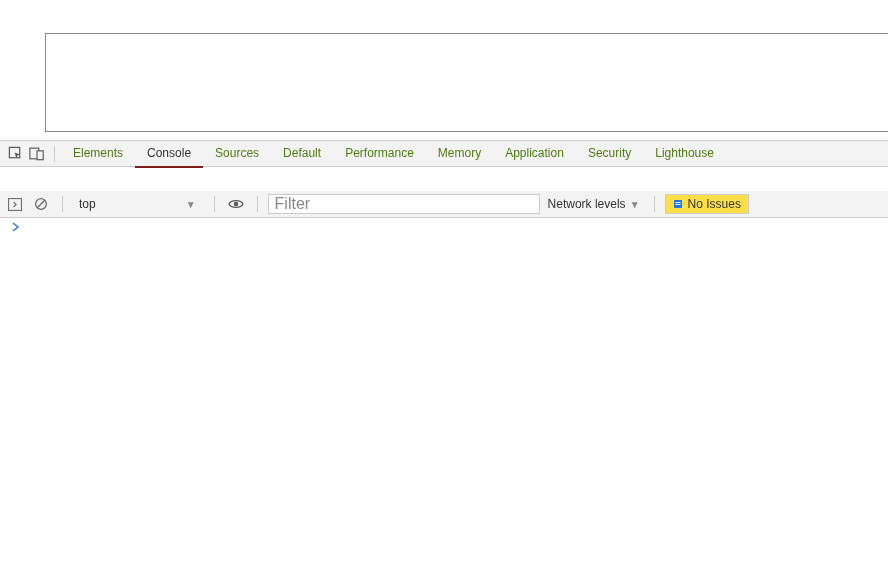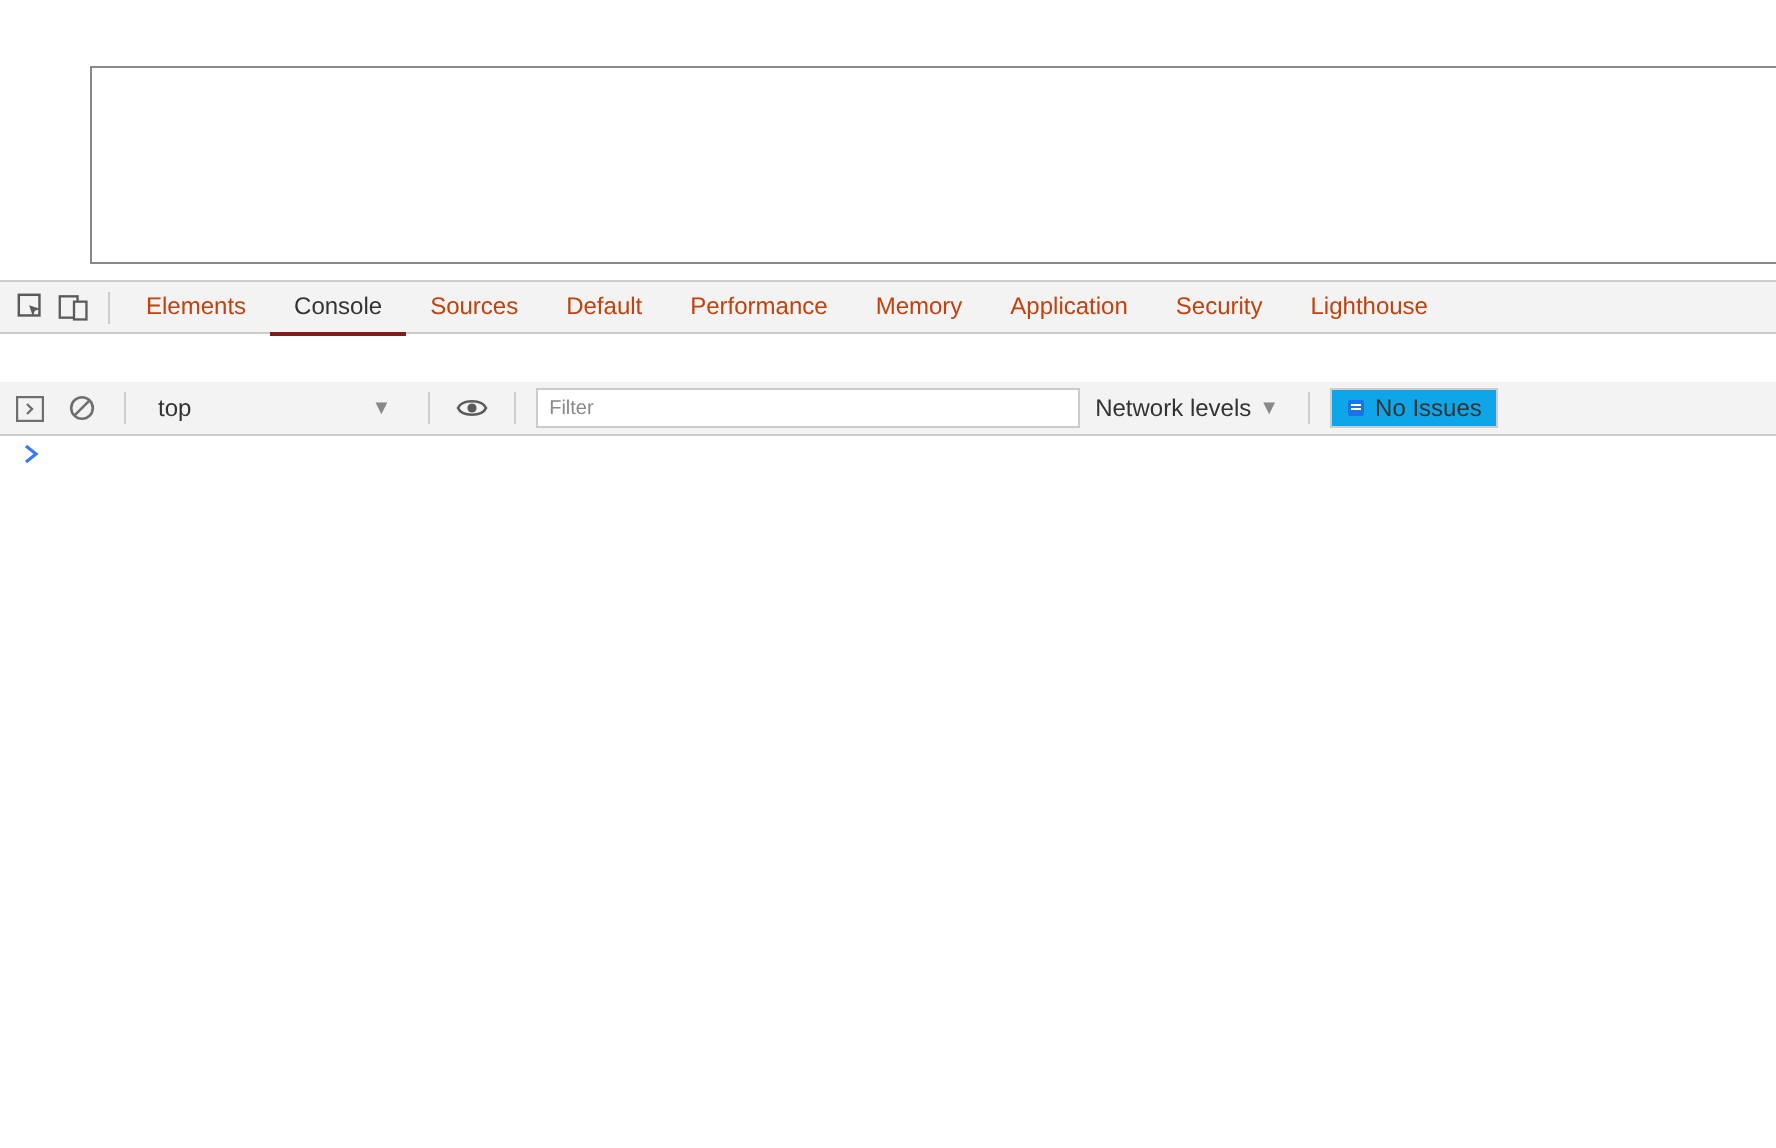--- a/index.html
+++ b/index.html
@@ -55,21 +55,21 @@
     height: 16px;
     background: #ccc;
     margin: 0 6px;
   }
   .tabs { display: flex; align-items: stretch; height: 100%; }
   .tab {
     padding: 0 12px;
     display: flex;
     align-items: center;
     cursor: pointer;
-    color: #c2410c;
+    color: #4d7c0f;
     border-bottom: 2px solid transparent;
     height: 27px;
     line-height: 27px;
   }
   .tab.active {
     border-bottom: 2px solid #7f1d1d;
     color: #333;
   }
   .toolbar-row {
     display: flex;
@@ -100,39 +100,39 @@
   }
   .caret-down {
     color: #888;
     font-size: 10px;
   }
   .filter-input {
     width: 272px;
     height: 20px;
     border: 1px solid #ccc;
     background: #fff;
-    font-size: 10px;
+    font-size: 16px;
     padding: 0 6px;
     color: #333;
   }
   .filter-input::placeholder { color: #888; }
   .levels-selector {
     display: flex;
     align-items: center;
     gap: 4px;
     padding: 0 4px;
     cursor: pointer;
     color: #333;
   }
   .issues-box {
     display: flex;
     align-items: center;
     gap: 5px;
     border: 1px solid #ccc;
-    background: #0ea5e9;
+    background: #fde047;
     padding: 1px 7px;
     height: 20px;
     cursor: pointer;
     color: #333;
   }
   .issues-icon {
     width: 10px;
     height: 10px;
     display: inline-flex;
     align-items: center;

